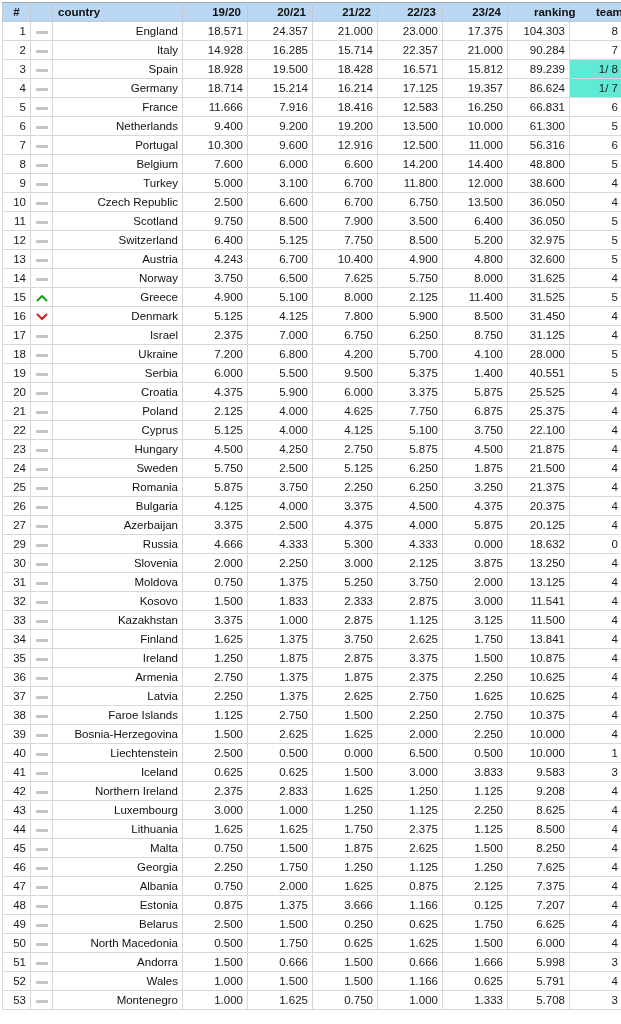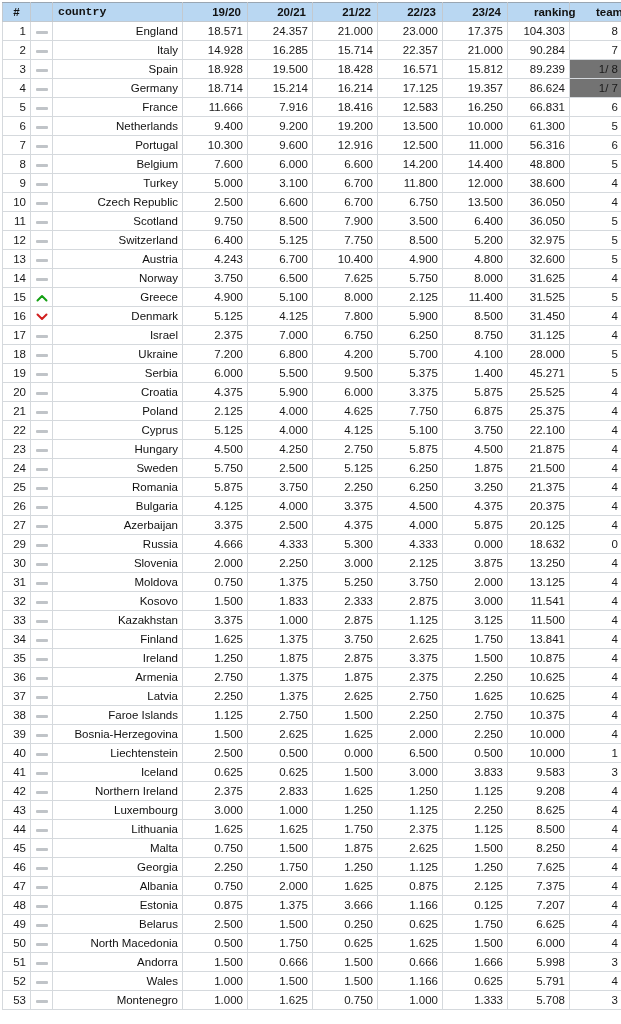--- a/index.html
+++ b/index.html
@@ -46,21 +46,21 @@
     height: 18px;
     line-height: 18px;
     padding: 0 4px;
     border: 1px solid #c3c9cf;
     border-top: 1px solid #9aa6b2;
     white-space: nowrap;
     box-sizing: border-box;
   }
   table.coef thead th.th-rank   { text-align: center; padding: 0 3px; }
   table.coef thead th.th-move   { padding: 0; border-left: 1px solid #c3c9cf; }
-  table.coef thead th.th-country{ text-align: left; padding-left: 5px; font-family: Liberation Mono, monospace; }
+  table.coef thead th.th-country{ text-align: left; padding-left: 5px; }
   table.coef thead th.th-num    { text-align: right; padding-right: 6px; padding-left: 26px; }
 
   table.coef tbody td {
     height: 18px;
     line-height: 18px;
     padding: 0 4px;
     border: 1px solid #d5d9dd;
     font-size: 11.5px;
     white-space: nowrap;
     overflow: hidden;
@@ -93,21 +93,21 @@
     text-align: right;
     padding-right: 6px;
     color: #1a1a1a;
   }
   td.cell-teams {
     text-align: right;
     padding-right: 6px;
     color: #1a1a1a;
   }
   td.cell-teams.highlight {
-    background: #737373;
+    background: #5eead4;
   }
 
   
   .mv {
     display: inline-block;
     width: 14px;
     height: 14px;
     position: relative;
     vertical-align: middle;
   }
@@ -377,21 +377,21 @@
         </tr>
         <tr>
           <td class="cell-rank">19</td>
           <td class="cell-move"><span class="mv same"></span></td>
           <td class="cell-country">Serbia</td>
           <td class="cell-num">6.000</td>
           <td class="cell-num">5.500</td>
           <td class="cell-num">9.500</td>
           <td class="cell-num">5.375</td>
           <td class="cell-num">1.400</td>
-          <td class="cell-total">45.271</td>
+          <td class="cell-total">40.551</td>
           <td class="cell-teams">5</td>
         </tr>
         <tr>
           <td class="cell-rank">20</td>
           <td class="cell-move"><span class="mv same"></span></td>
           <td class="cell-country">Croatia</td>
           <td class="cell-num">4.375</td>
           <td class="cell-num">5.900</td>
           <td class="cell-num">6.000</td>
           <td class="cell-num">3.375</td>

